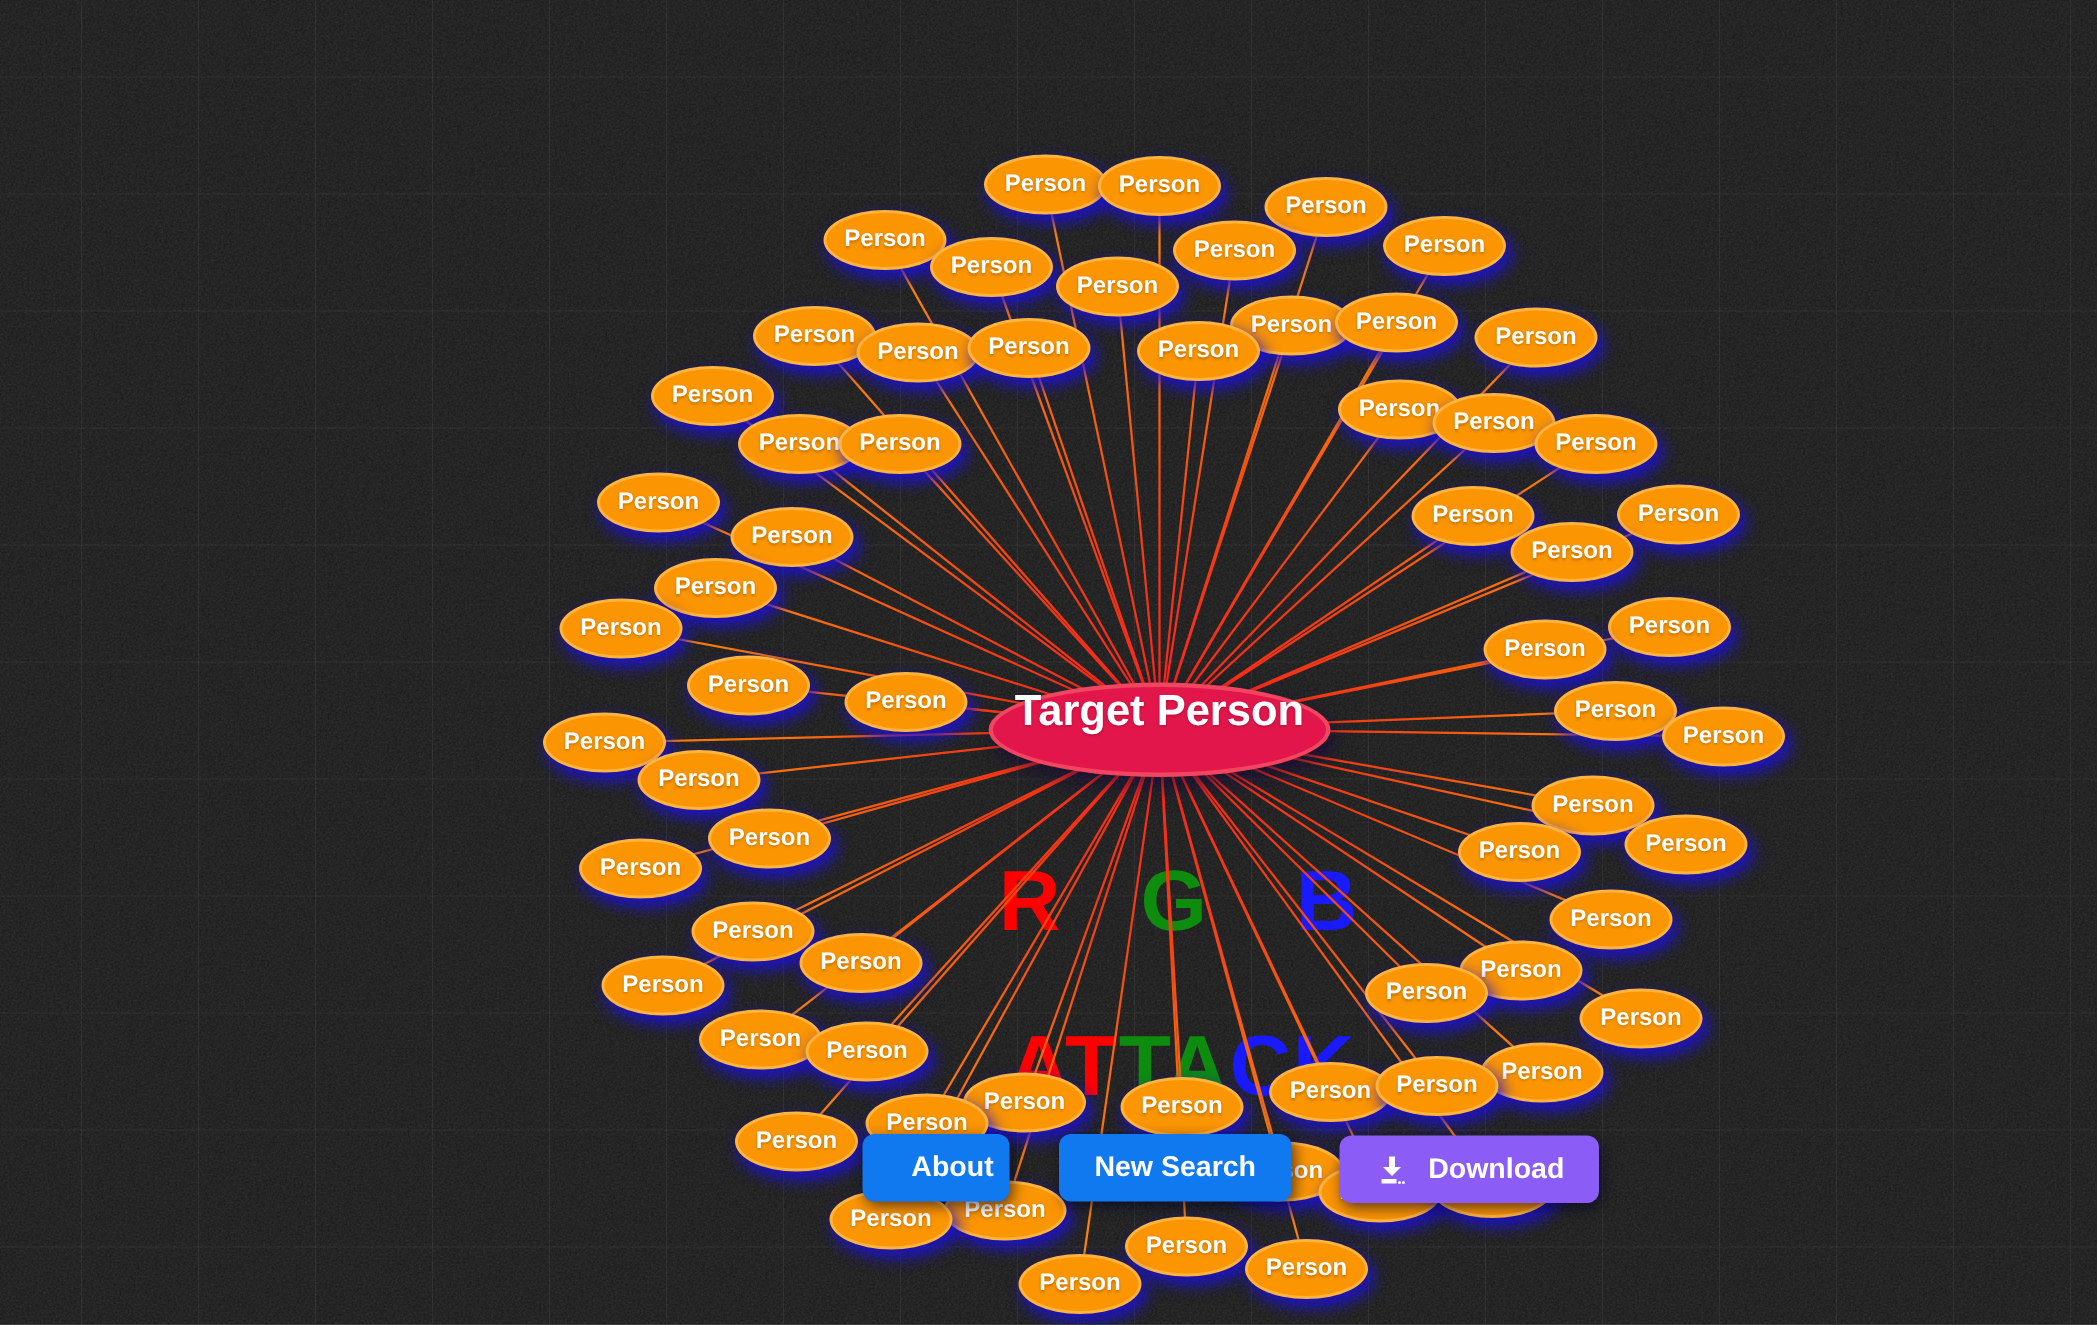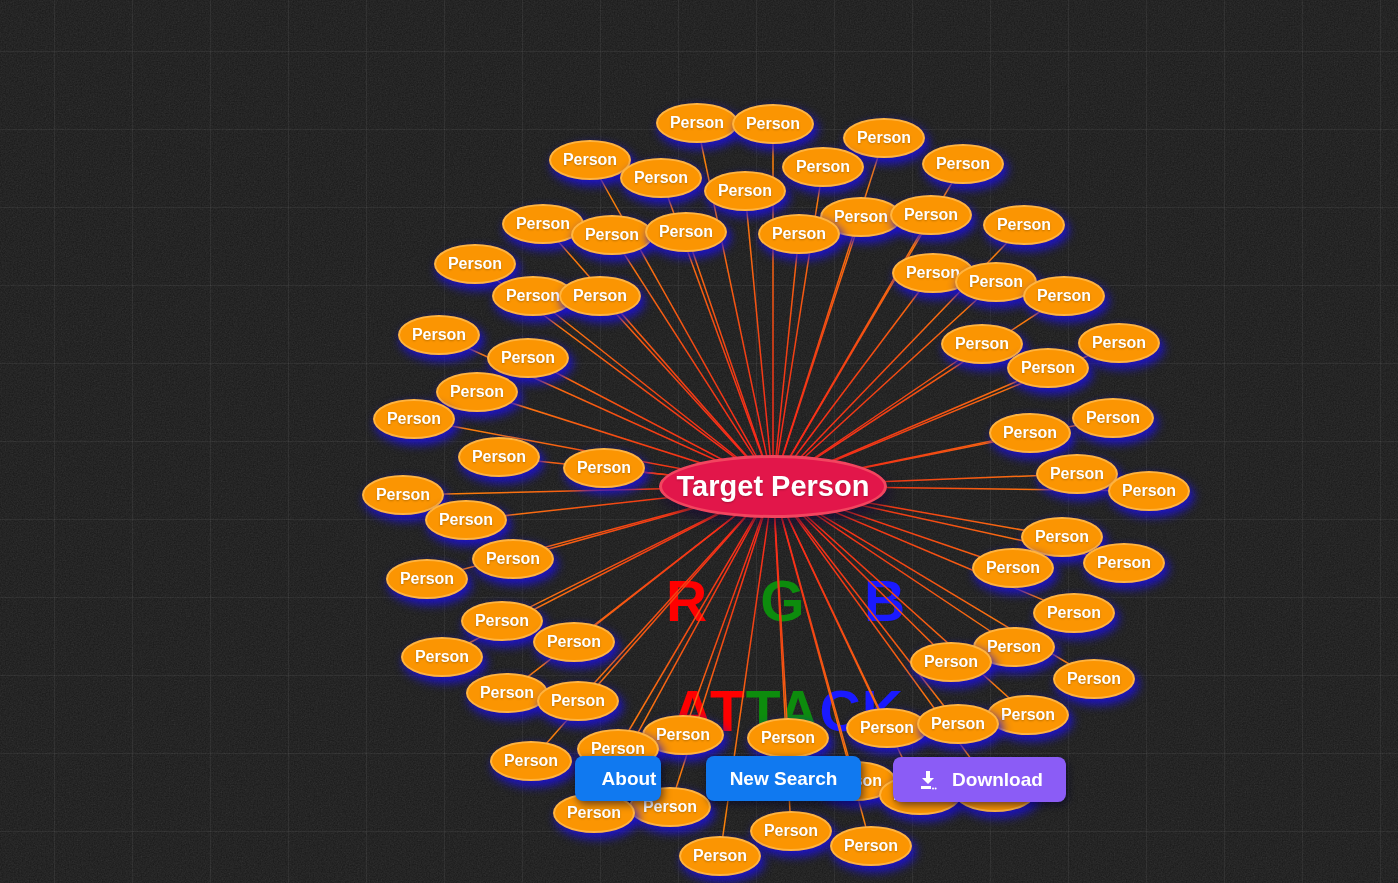--- a/index.html
+++ b/index.html
@@ -59,21 +59,21 @@
   
   #center-node {
     position: absolute; z-index: 4;
     width: 228px; height: 63px;
     border-radius: 50%;
     border: 3px solid #f2455f;
     background: #e2164a;
     color: #ffffff;
     font-weight: bold;
     font-size: 29px;
-    display: flex; align-items: center; justify-content: center;
+    display: flex; justify-content: center;
     box-shadow: 3px 6px 14px rgba(20, 0, 60, 0.6);
     cursor: pointer;
     box-sizing: border-box;
     text-shadow: 0 1px 2px rgba(0,0,0,0.25);
   }
 
   
   .btn {
     position: absolute; z-index: 5;
     height: 45px;
@@ -81,21 +81,21 @@
     border-radius: 8px;
     background: #1079f0;
     color: #ffffff;
     font-family: "Liberation Sans", sans-serif;
     font-weight: bold;
     font-size: 19px;
     display: flex; align-items: center; justify-content: center;
     box-shadow: 2px 3px 9px rgba(0, 0, 40, 0.6);
     cursor: pointer;
   }
-  #btn-about      { left: 575px; top: 756px; width: 86px; padding-left: 28px; }
+  #btn-about      { left: 575px; top: 756px; width: 98px; padding-left: 28px; }
   #btn-new-search { left: 706px; top: 756px; width: 155px; }
   #btn-download   { left: 893px; top: 757px; width: 173px; gap: 12px; }
   .dl-icon { width: 24px; height: 24px; display: inline-block; }
 </style>
 </head>
 <body>
 
 <div id="stage">
 
   <div id="grid"></div>

